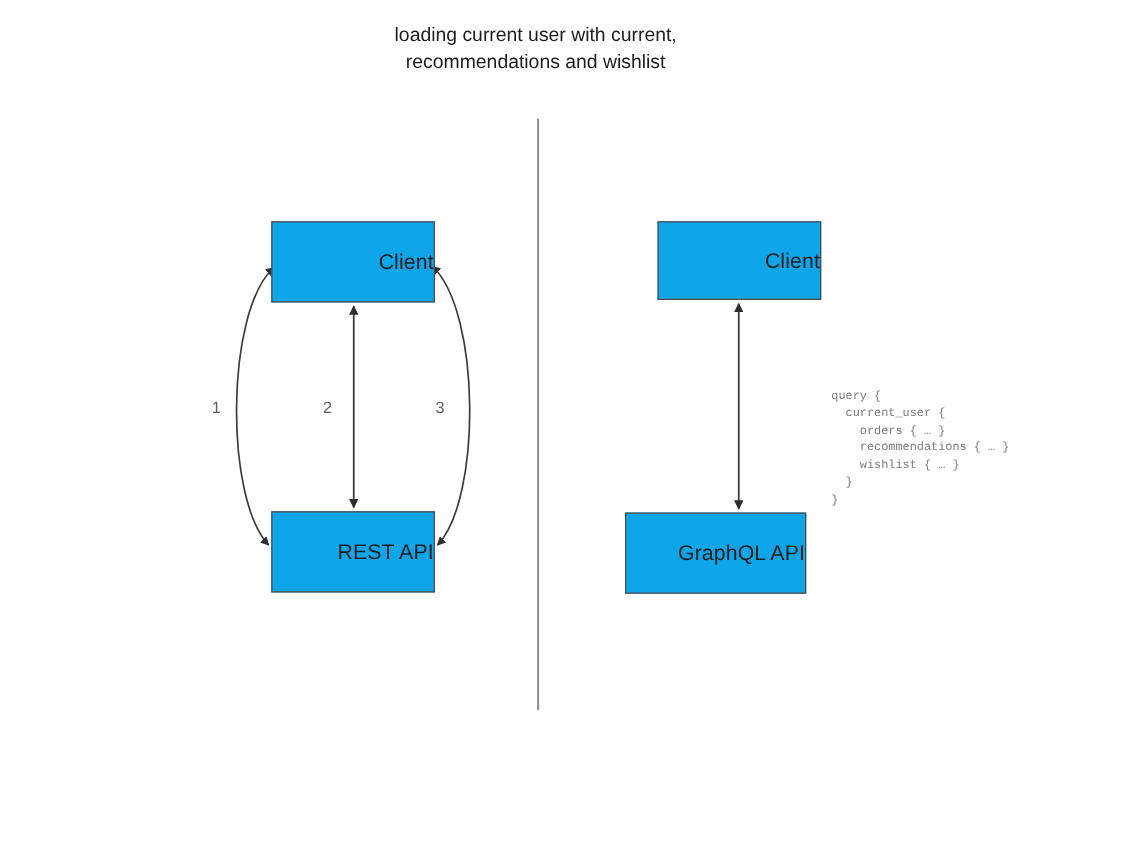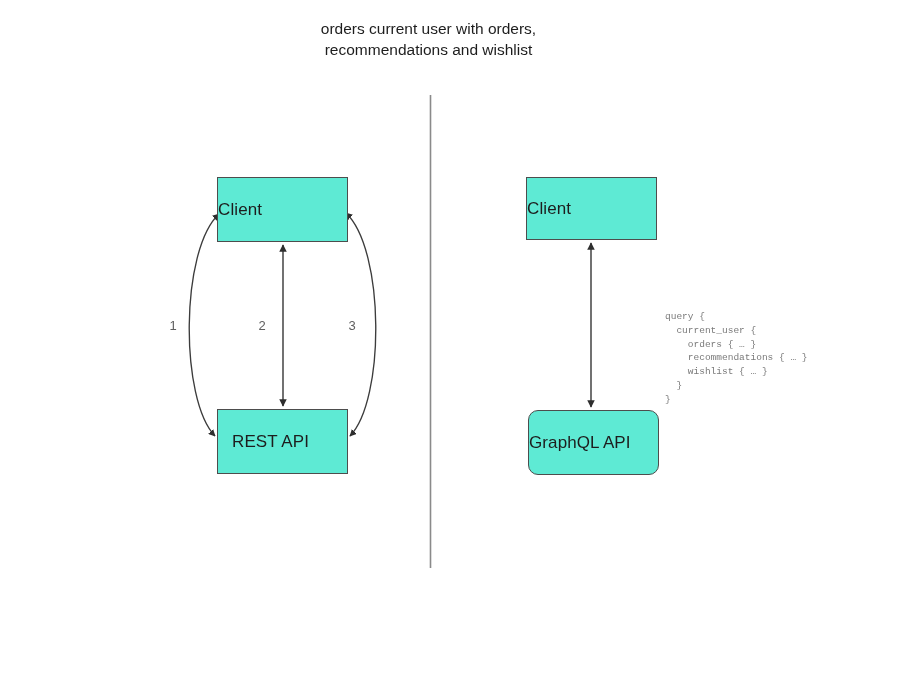--- a/index.html
+++ b/index.html
@@ -36,37 +36,37 @@
   #vector-layer {
     position: absolute;
     left: 0;
     top: 0;
     width: 917px;
     height: 689px;
   }
   
   .node-box {
     position: absolute;
-    background: #5eead4;
+    background: #0ea5e9;
     border: 1.3px solid #4d4d4d;
     box-sizing: border-box;
     display: flex;
     align-items: center;
-    justify-content: flex-start;
+    justify-content: flex-end;
   }
   .node-label {
     font-size: 17px;
     color: #1d1d1d;
     letter-spacing: 0.1px;
     pointer-events: none;
   }
   #node-client-rest  { left: 217px; top: 177px; width: 131px; height: 65px; }
   #node-rest-api     { left: 217px; top: 409px; width: 131px; height: 65px; padding-left: 14px; }
   #node-client-gql   { left: 526px; top: 177px; width: 131px; height: 63px; }
-  #node-graphql-api  { left: 528px; top: 410px; width: 131px; height: 65px; border-radius: 10px; }
+  #node-graphql-api  { left: 500px; top: 410px; width: 145px; height: 65px; }
 
   
   .edge-number {
     position: absolute;
     font-size: 13px;
     color: #5f5f5f;
     text-align: center;
     width: 16px;
   }
   #edge-number-1 { left: 165px; top: 318px; }
@@ -83,21 +83,21 @@
     white-space: pre;
   }
   #rest-endpoint-list { left: 8px; top: 178px; }
   #graphql-query      { left: 665px; top: 278px; margin-top: 32px; }
 </style>
 </head>
 <body>
 
 <div id="canvas">
 
-  <div id="diagram-title">orders current user with orders,
+  <div id="diagram-title">loading current user with current,
 recommendations and wishlist</div>
 
   <svg id="vector-layer" viewBox="0 0 917 689">
     <defs>
       <marker id="arrow-end" viewBox="0 0 10 10" refX="9" refY="5" markerWidth="5.2" markerHeight="5.2" orient="auto-start-reverse">
         <path d="M 0 0 L 10 5 L 0 10 z" fill="#2e2e2e"></path>
       </marker>
       <marker id="arrow-start" viewBox="0 0 10 10" refX="9" refY="5" markerWidth="5.2" markerHeight="5.2" orient="auto-start-reverse">
         <path d="M 0 0 L 10 5 L 0 10 z" fill="#2e2e2e"></path>
       </marker>

